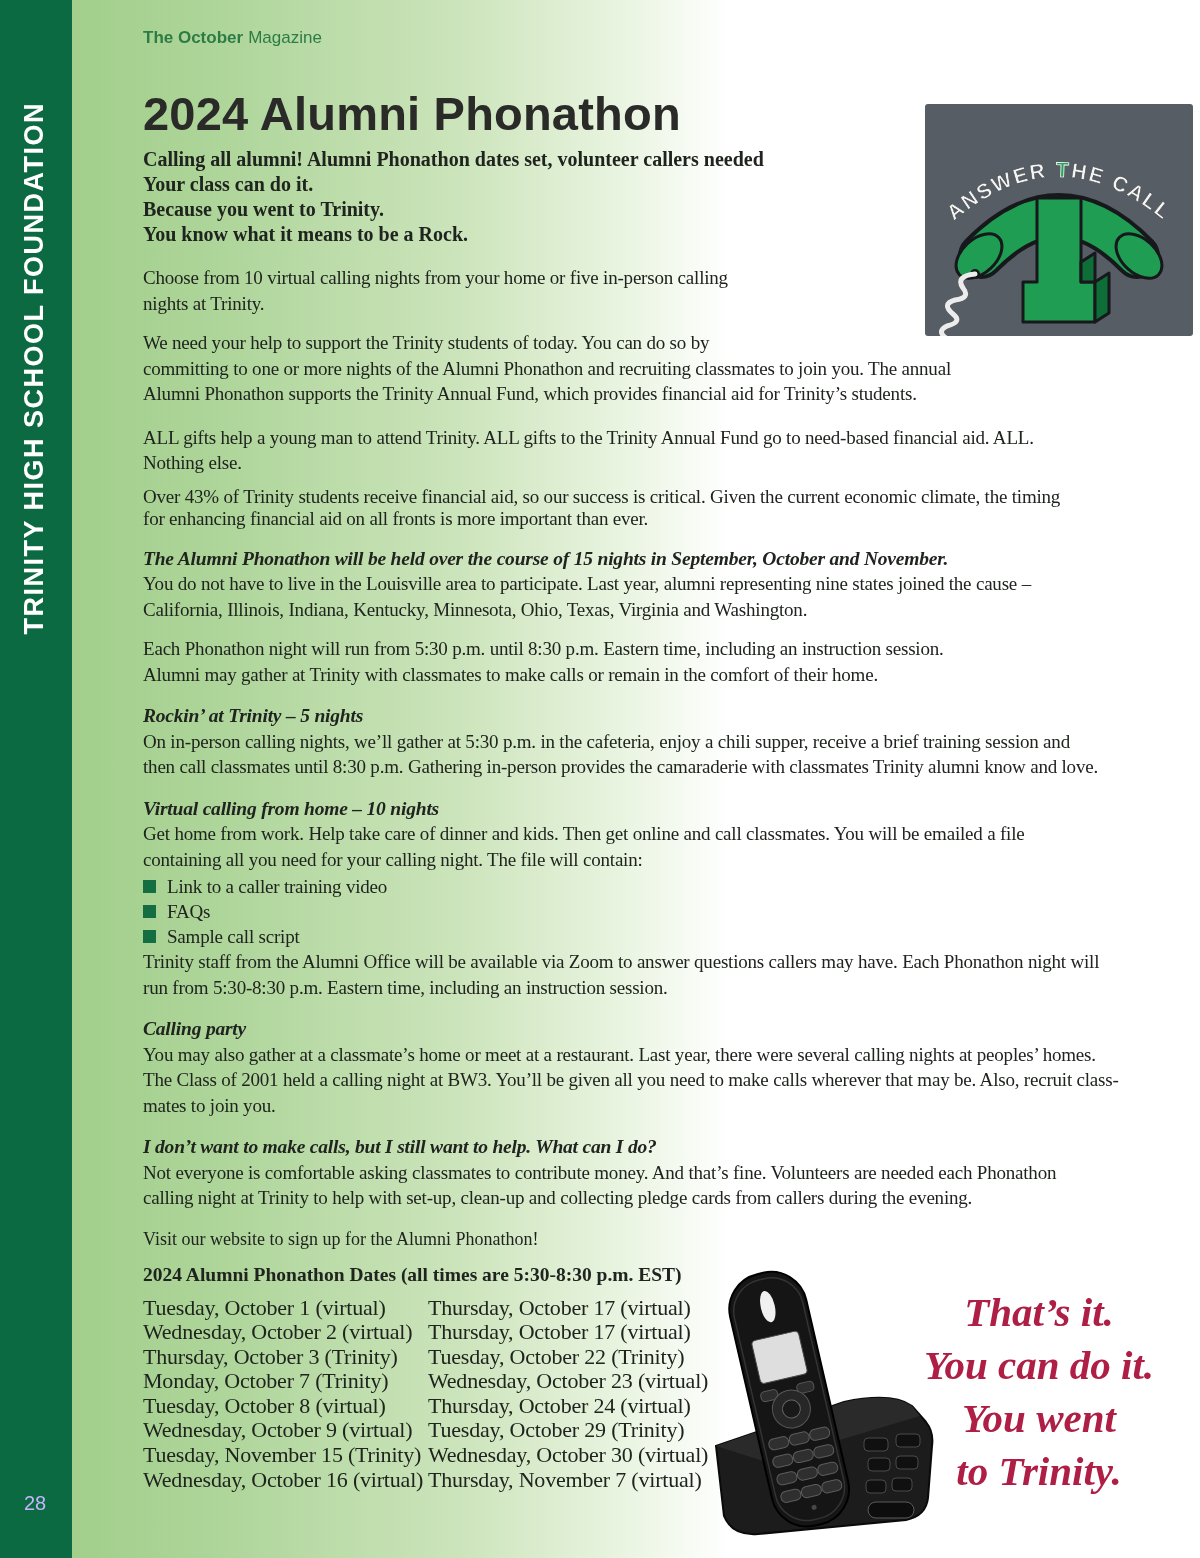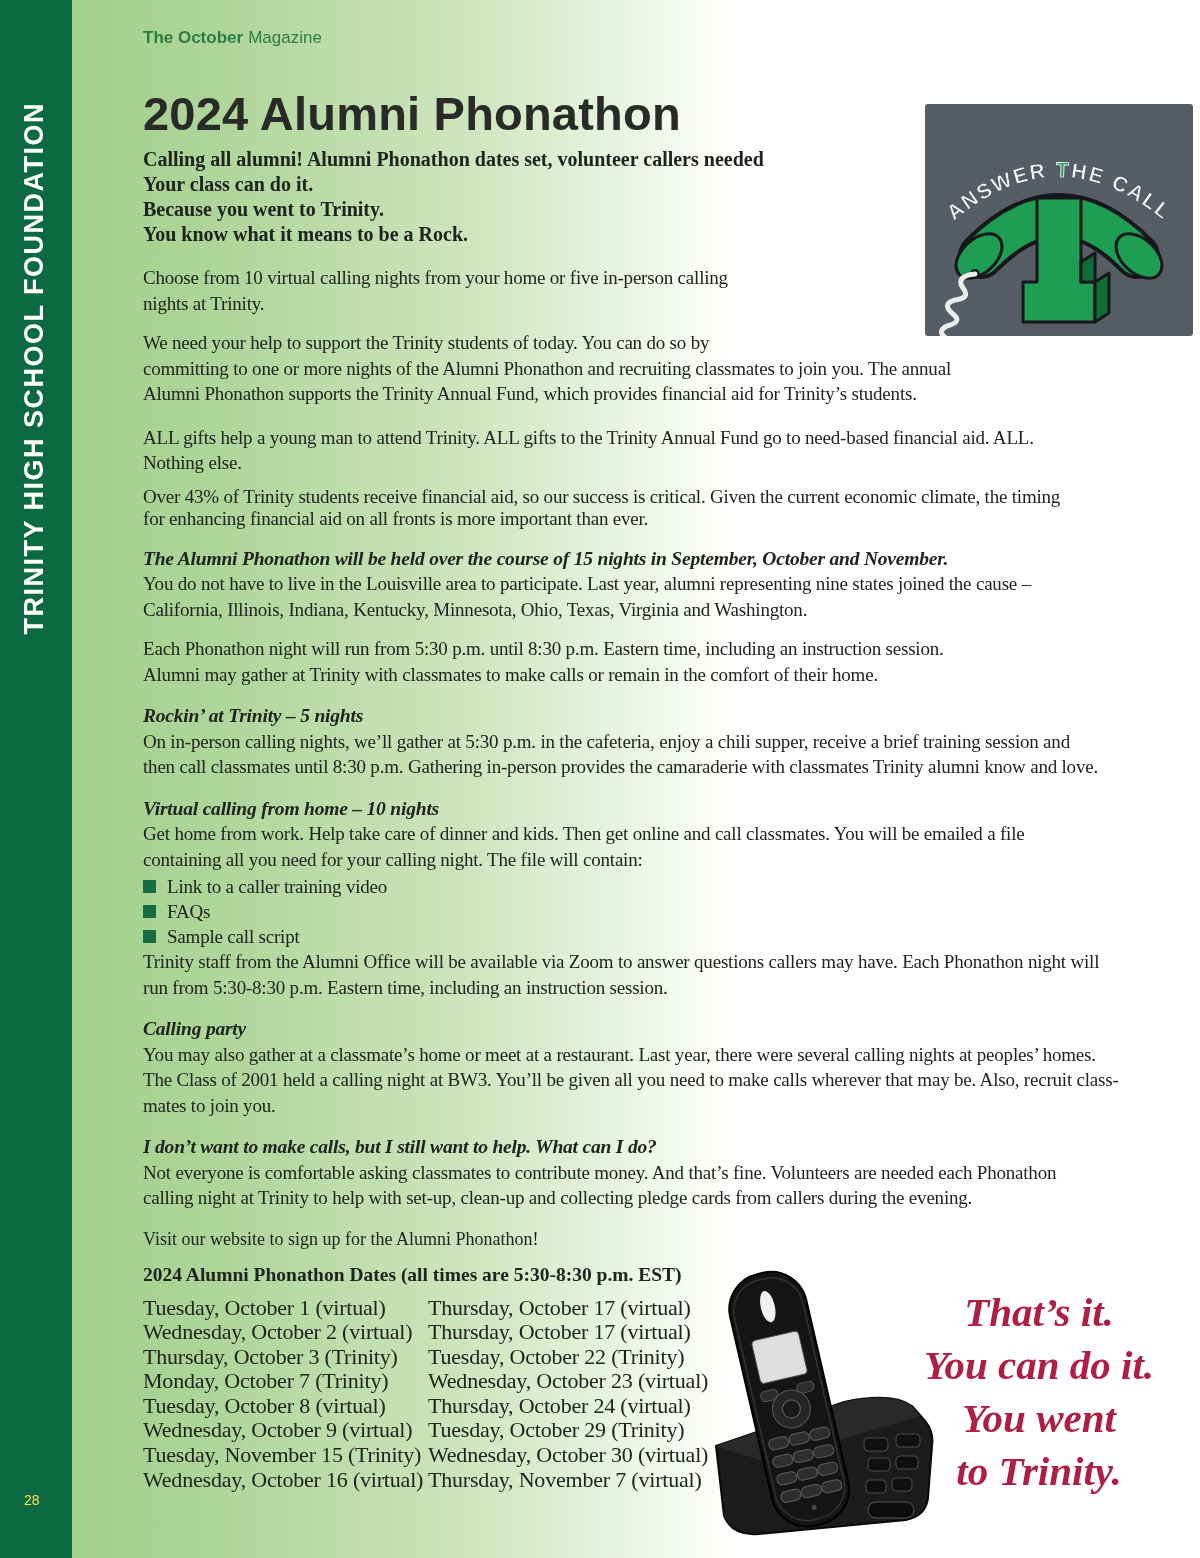--- a/index.html
+++ b/index.html
@@ -9,21 +9,21 @@
     font-family:"Liberation Serif",serif;color:#20241f;
   }
   
   .spine{position:absolute;left:0;top:0;width:72px;height:1558px;background:#0b6a41;}
   .spine-label{
     position:absolute;left:19px;top:102px;
     writing-mode:vertical-rl;transform:rotate(180deg);
     font-family:"Liberation Sans",sans-serif;font-weight:700;font-size:27px;
     letter-spacing:1.5px;color:#ffffff;white-space:nowrap;
   }
-  .page-num{position:absolute;left:24px;top:1492px;color:#fde047;font-family:"Liberation Sans",sans-serif;font-size:14px;}
+  .page-num{position:absolute;left:24px;top:1492px;color:#c4b5fd;font-family:"Liberation Sans",sans-serif;font-size:20px;}
 
   .content{position:absolute;left:143px;top:0;width:1050px;}
 
   .mag-header{margin-top:28px;font-family:"Liberation Sans",sans-serif;font-size:17px;color:#2d7c45;}
   .mag-header .bold{font-weight:700;}
   .mag-header .reg{margin-left:5px;font-weight:400;}
 
   .logo-float{float:right;width:268px;height:232px;margin:56px 0 4px 22px;}
 
   h1.article-title{

